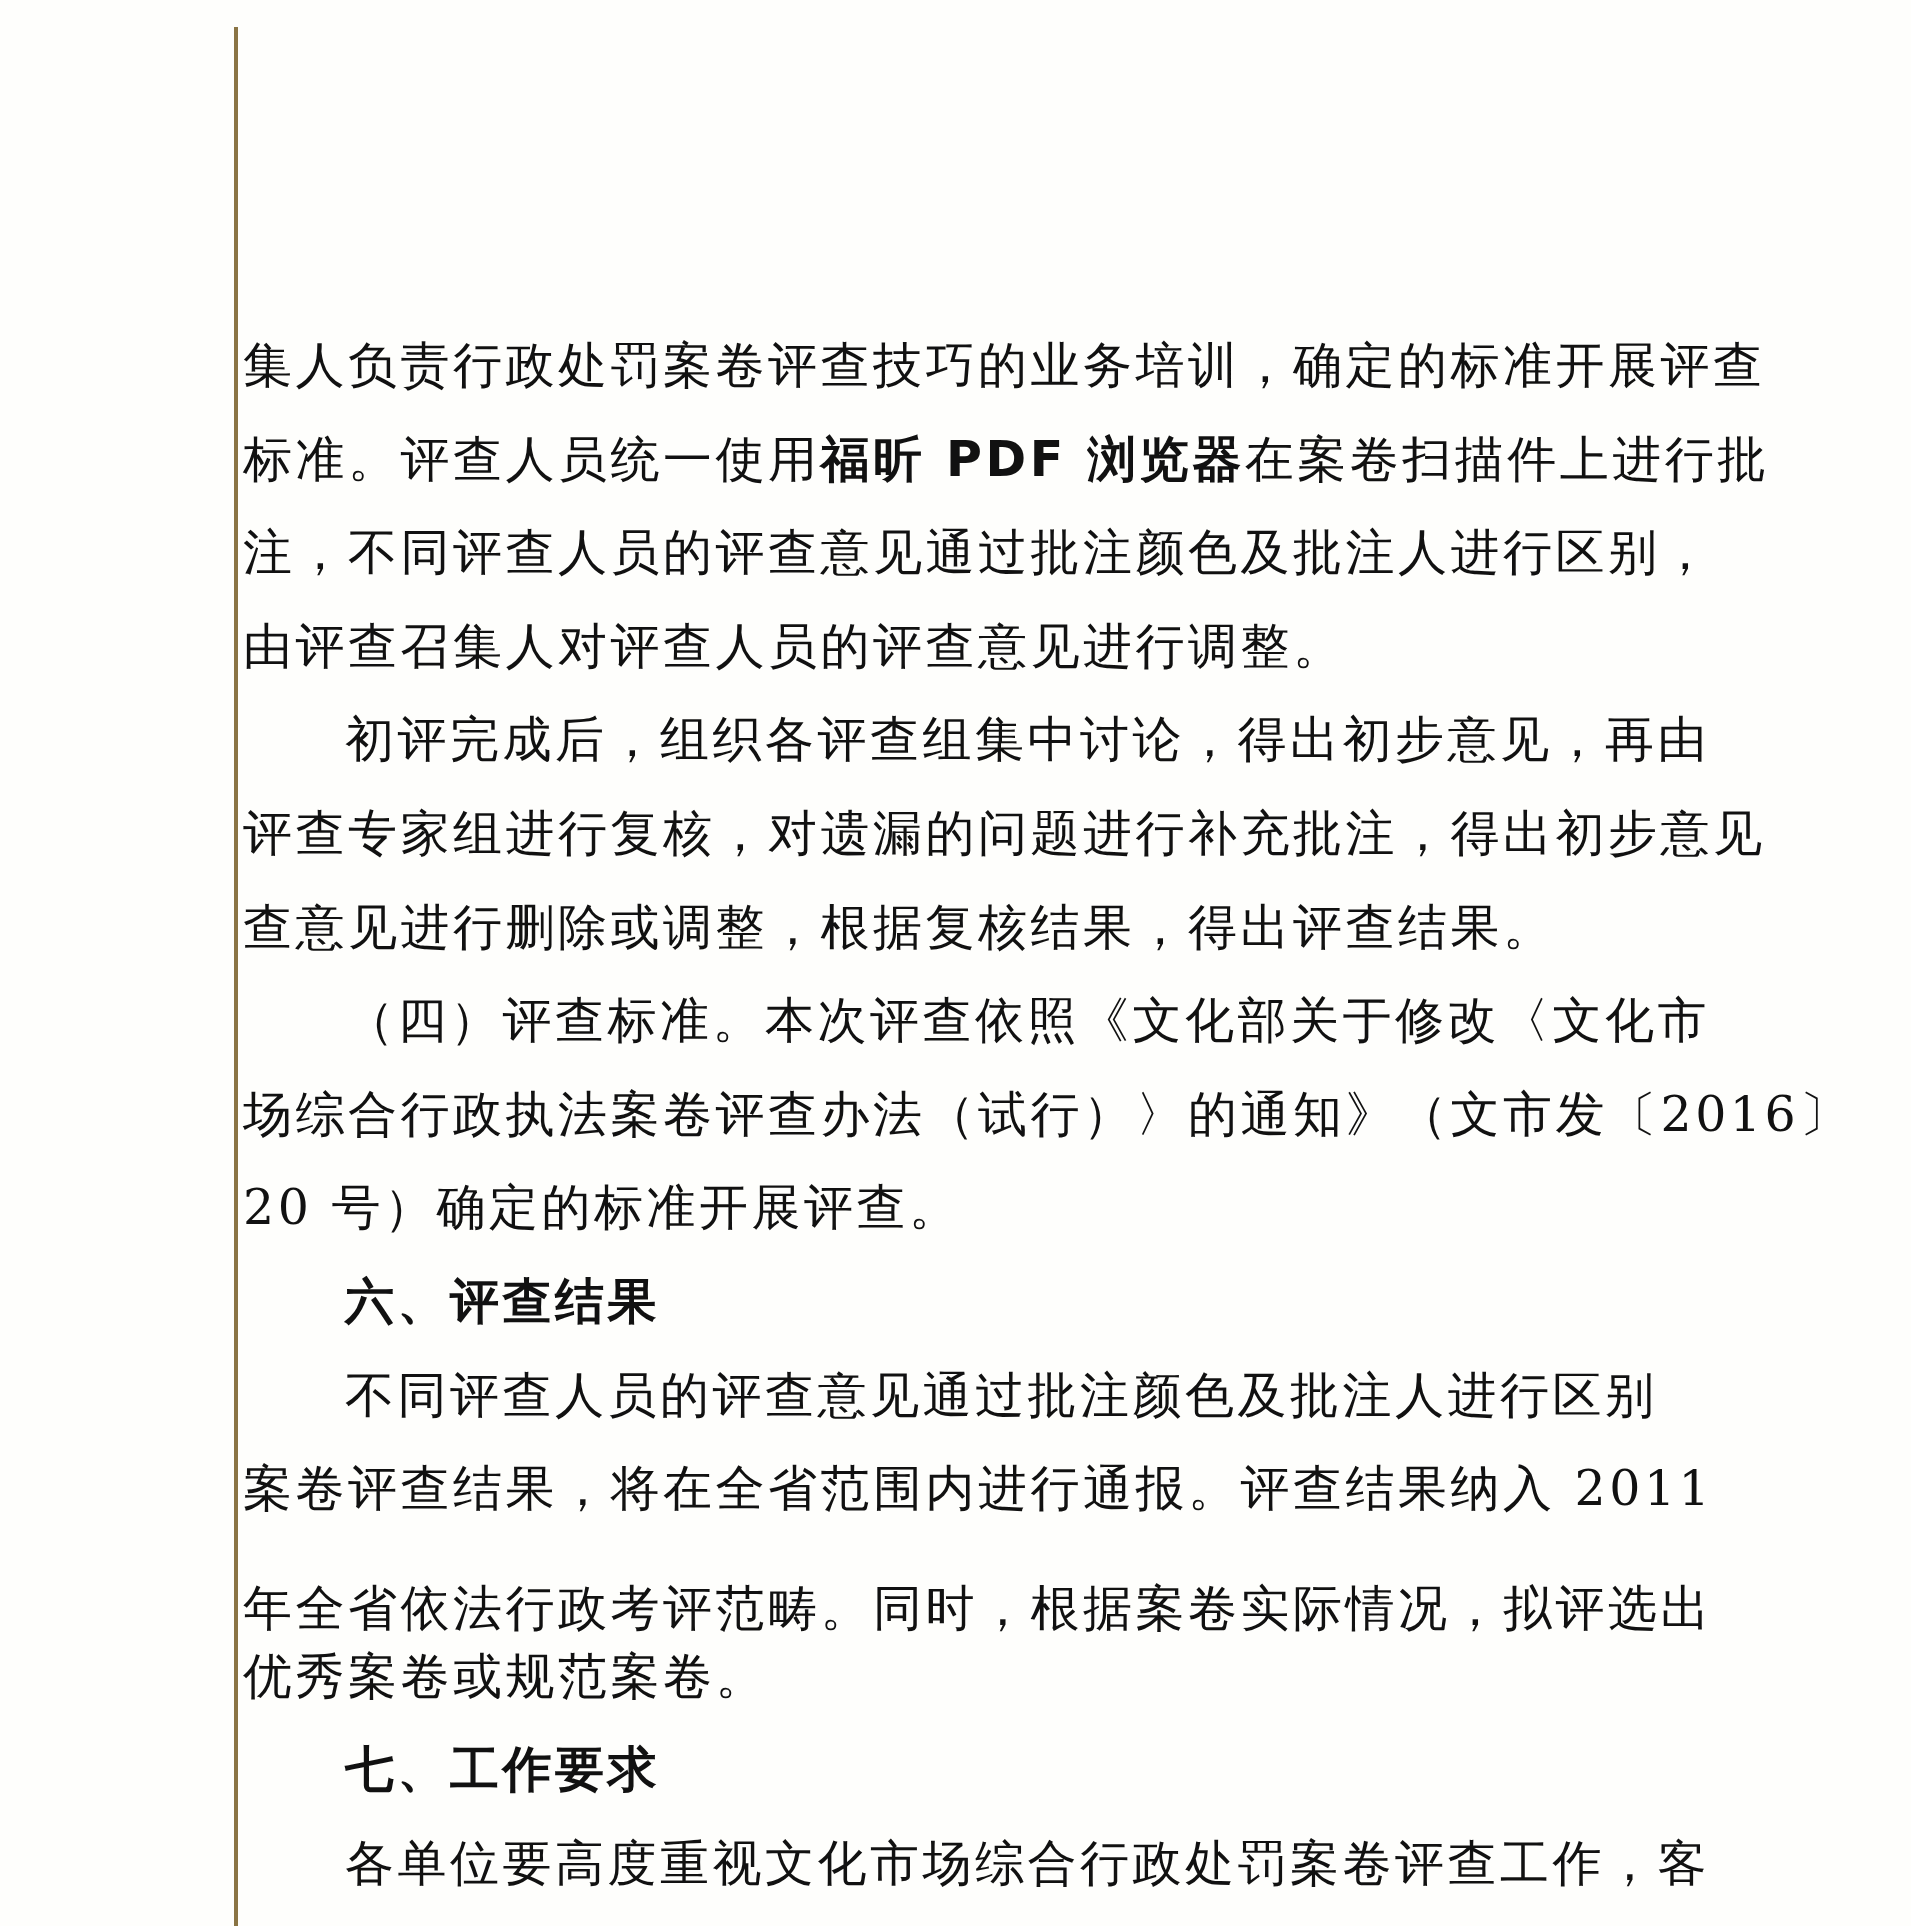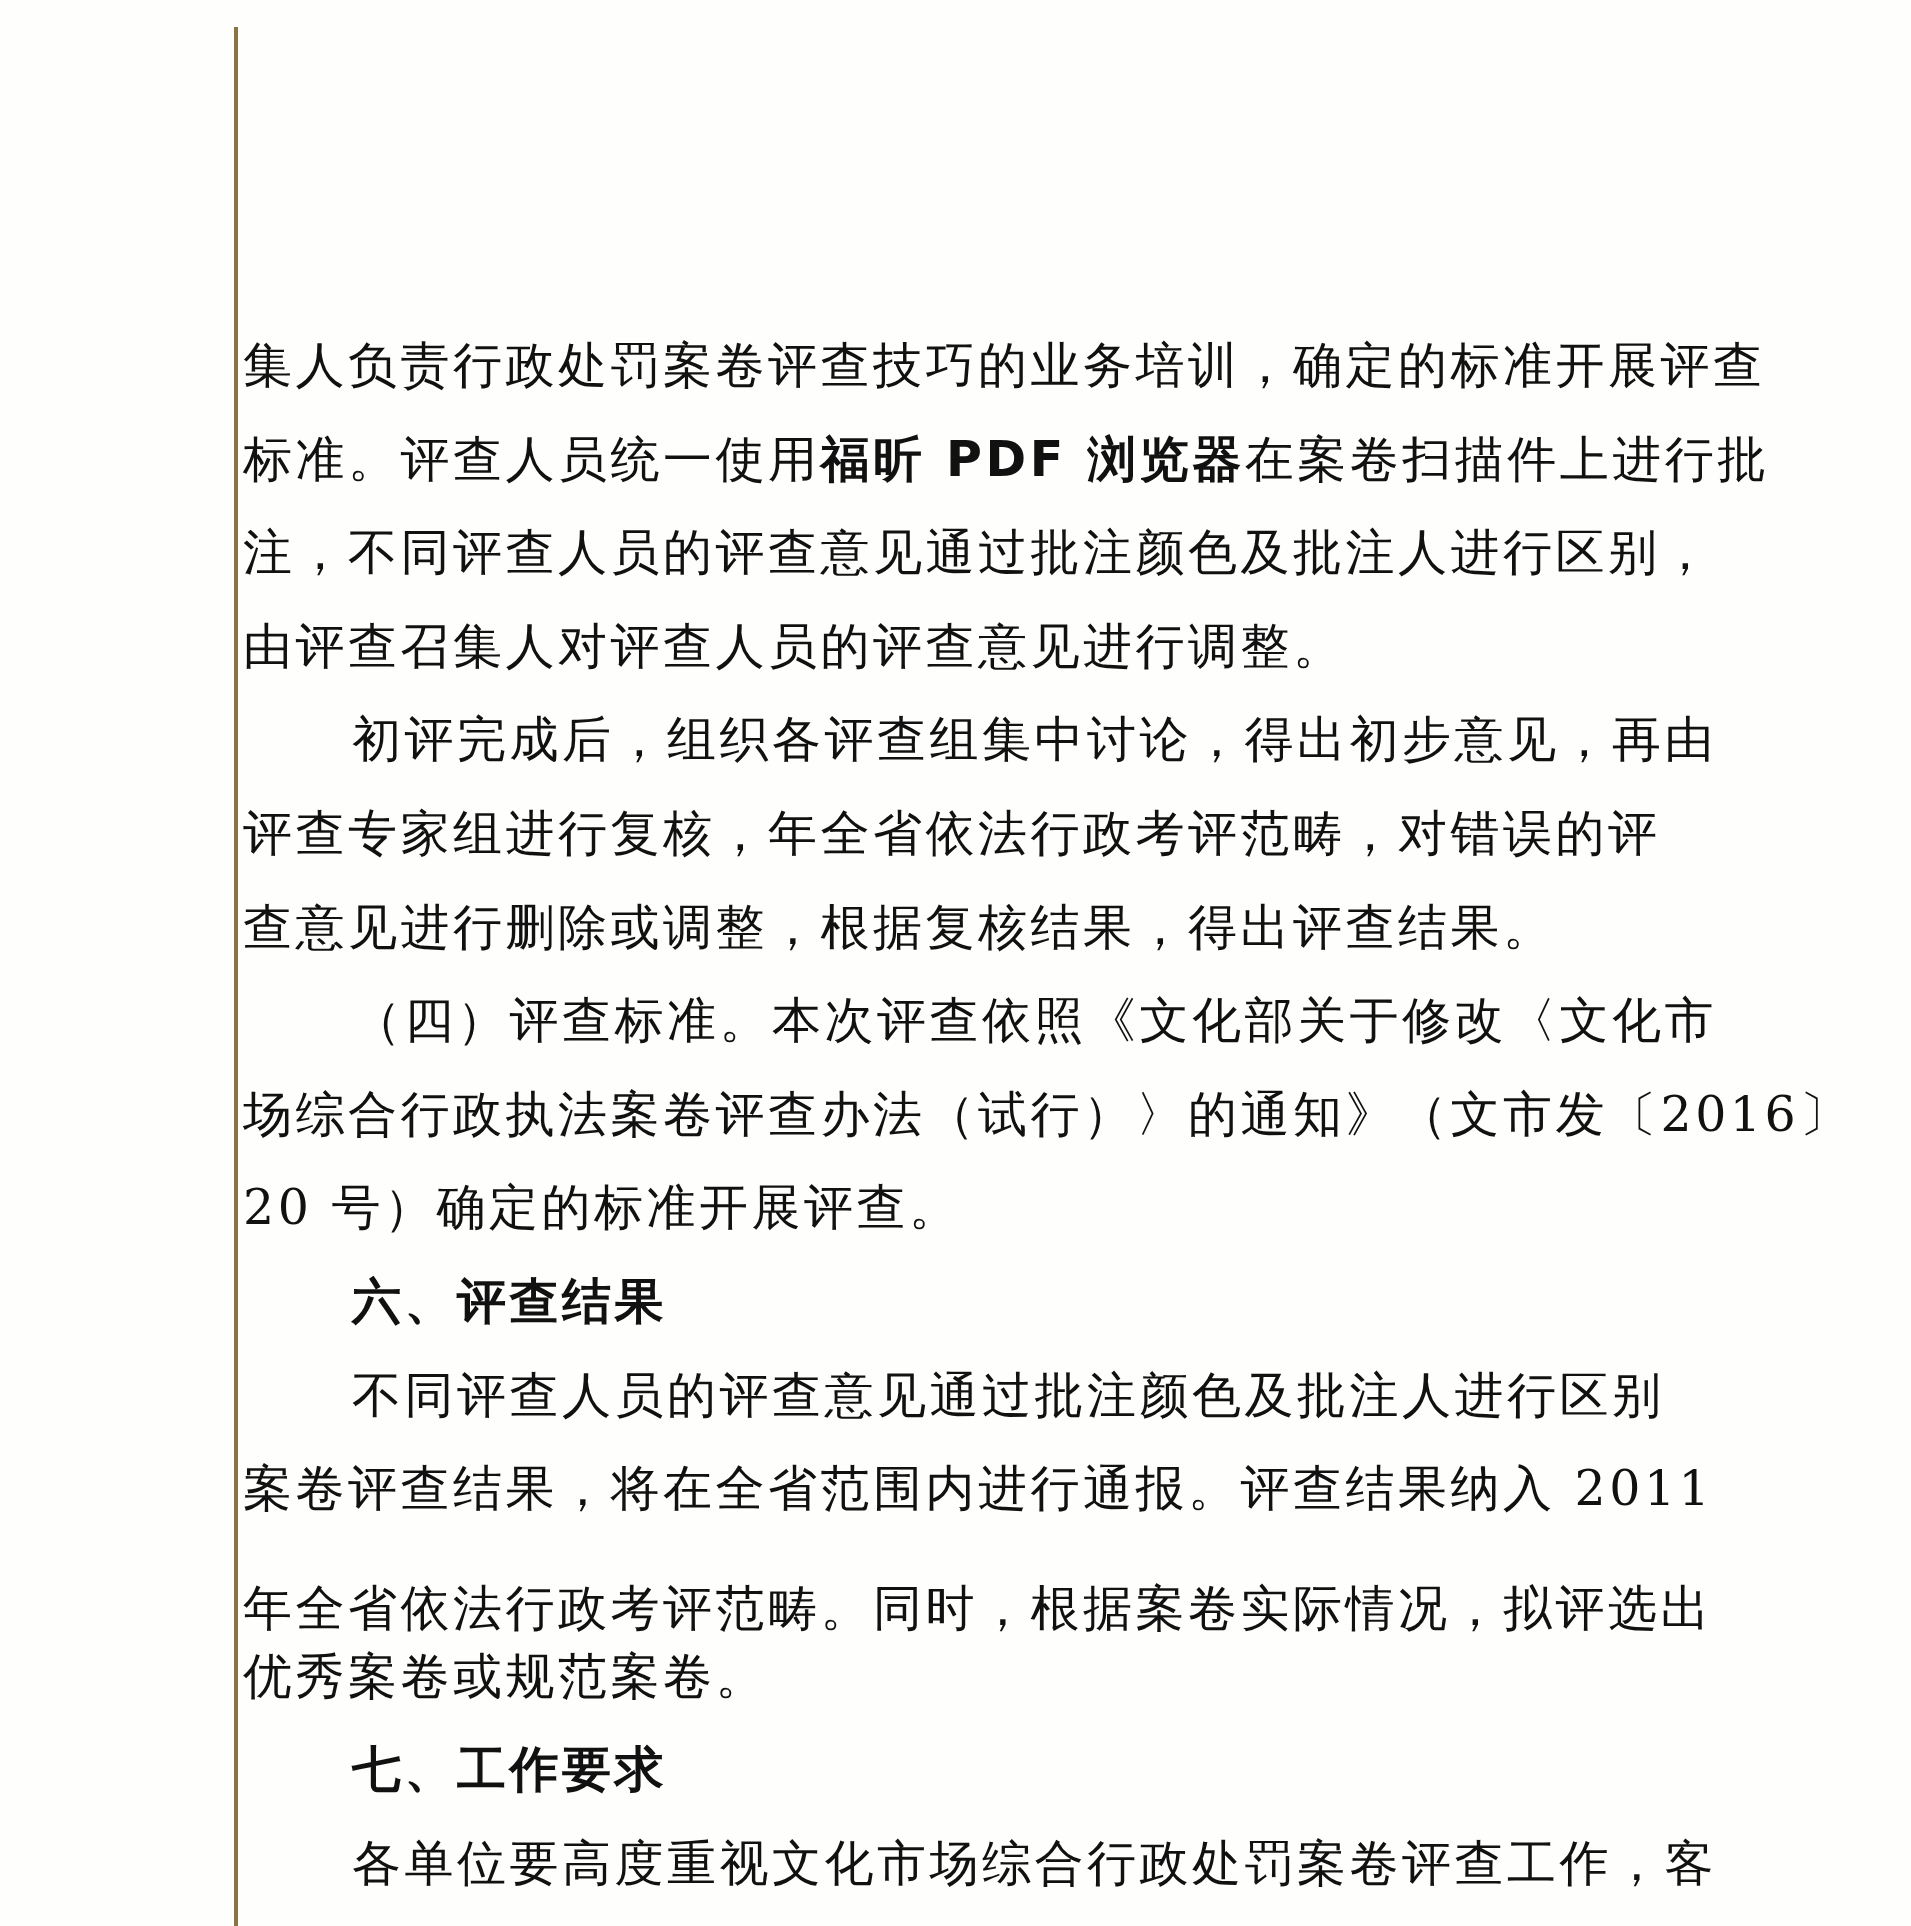--- a/index.html
+++ b/index.html
@@ -38,21 +38,21 @@
     }
     .line {
       position: absolute;
       left: 0;
       height: 54px;
       font-size: 49px;
       line-height: 54px;
       letter-spacing: 3.5px;
       white-space: nowrap;
     }
-    .line.indent { left: 109px; }
+    .line.indent { left: 102px; }
     .heading {
       font-family: "DejaVu Sans", "Liberation Sans", sans-serif;
       font-weight: bold;
     }
     .bold-inline {
       font-family: "DejaVu Sans", "Liberation Sans", sans-serif;
       font-weight: bold;
       text-align: right;
     }
   </style>
@@ -63,21 +63,21 @@
 <div class="binding-line"></div>
 
 <div class="page-body">
   <div class="line" style="top:0px">集人负责行政处罚案卷评查技巧的业务培训，确定的标准开展评查</div>
   <div class="line" style="top:94px">
     <span>标准。评查人员统一使用</span><span class="bold-inline">福昕 PDF 浏览器</span><span>在案卷扫描件上进行批</span>
   </div>
   <div class="line" style="top:187px">注，不同评查人员的评查意见通过批注颜色及批注人进行区别，</div>
   <div class="line" style="top:281px">由评查召集人对评查人员的评查意见进行调整。</div>
   <div class="line indent" style="top:374px">初评完成后，组织各评查组集中讨论，得出初步意见，再由</div>
-  <div class="line" style="top:468px">评查专家组进行复核，年全省依法行政考评范畴，对错误的评</div>
+  <div class="line" style="top:468px">评查专家组进行复核，对遗漏的问题进行补充批注，得出初步意见</div>
   <div class="line" style="top:562px">查意见进行删除或调整，根据复核结果，得出评查结果。</div>
   <div class="line indent" style="top:655px">（四）评查标准。本次评查依照《文化部关于修改〈文化市</div>
   <div class="line" style="top:749px">场综合行政执法案卷评查办法（试行）〉的通知》（文市发〔2016〕</div>
   <div class="line" style="top:842px">20 号）确定的标准开展评查。</div>
   <div class="line indent heading" style="top:936px">六、评查结果</div>
   <div class="line indent" style="top:1030px">不同评查人员的评查意见通过批注颜色及批注人进行区别</div>
   <div class="line" style="top:1123px">案卷评查结果，将在全省范围内进行通报。评查结果纳入 2011</div>
   <div class="line" style="top:1243px">年全省依法行政考评范畴。同时，根据案卷实际情况，拟评选出</div>
   <div class="line" style="top:1311px">优秀案卷或规范案卷。</div>
   <div class="line indent heading" style="top:1404px">七、工作要求</div>

